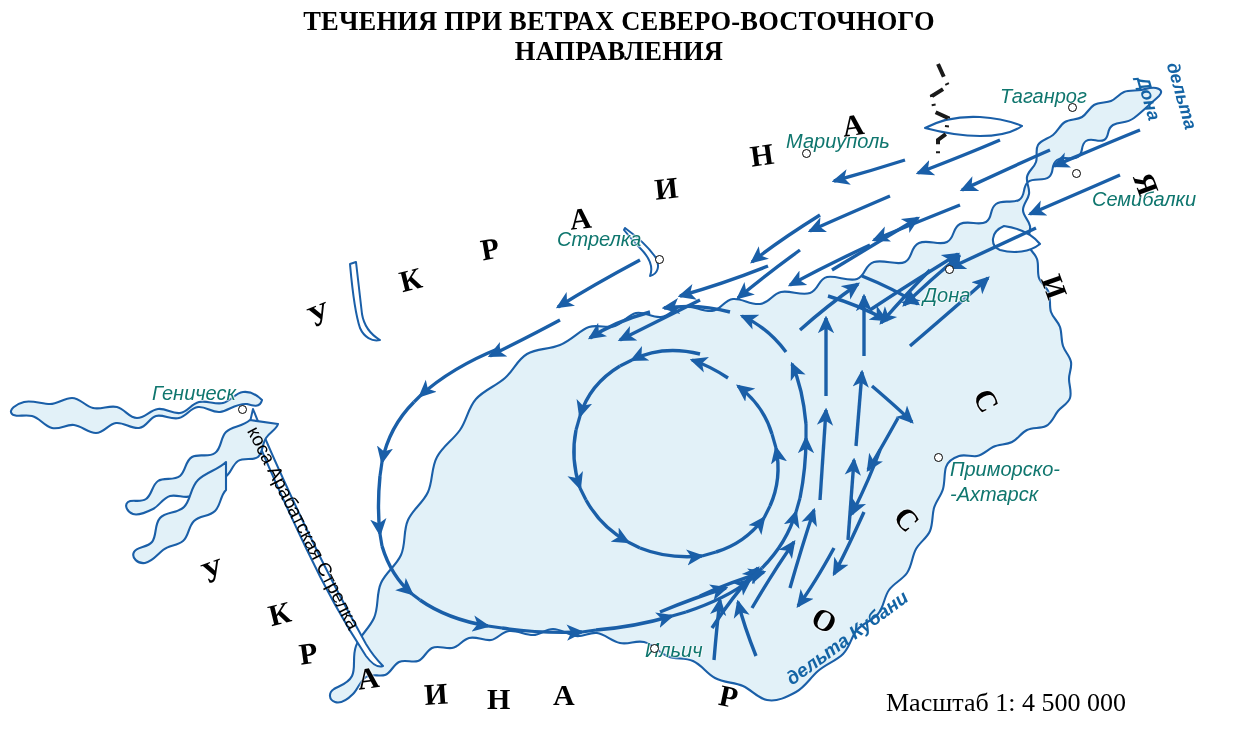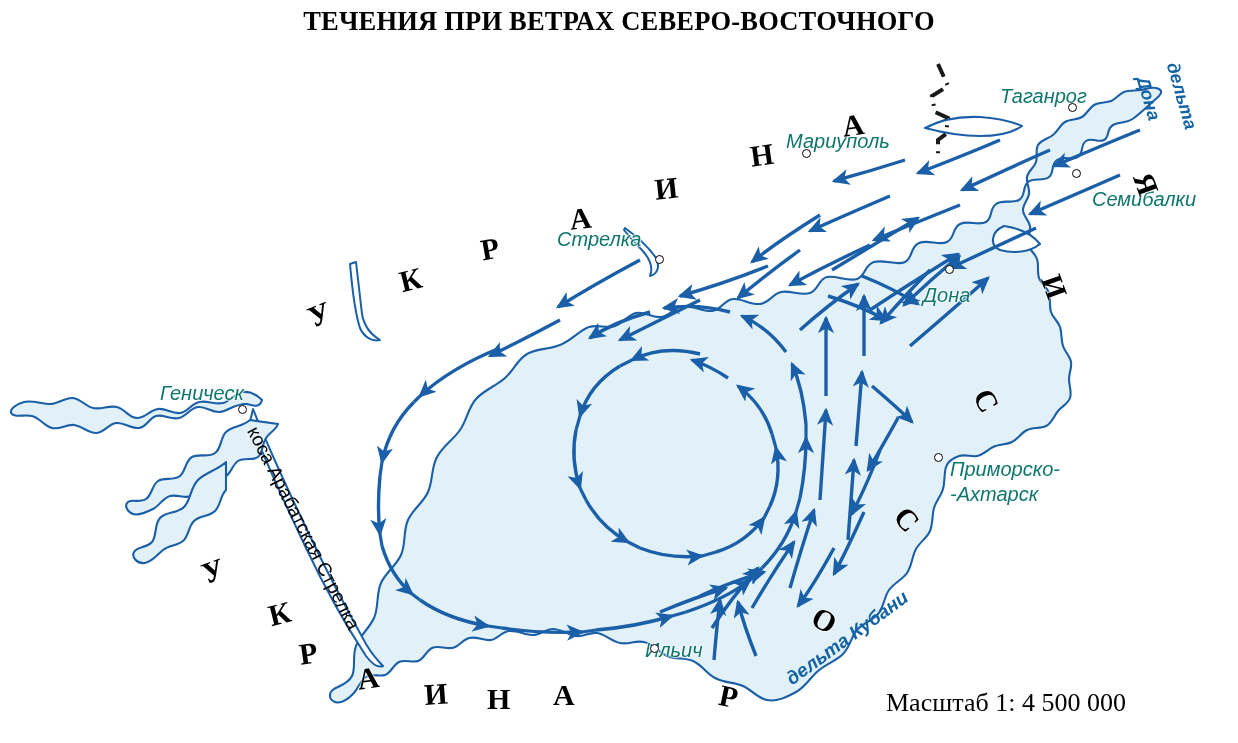--- a/index.html
+++ b/index.html
@@ -56,20 +56,21 @@
     border:1.8px solid #000;background:#fff;box-sizing:border-box;
   }
 </style>
 </head>
 <body>
 
 <div id="map-root">
 
   <div class="title">
     <div>ТЕЧЕНИЯ ПРИ ВЕТРАХ СЕВЕРО-ВОСТОЧНОГО</div>
+    <div>НАПРАВЛЕНИЯ</div>
   </div>
 
   <svg class="layer" viewBox="0 0 1238 743">
     <defs>
       <style>
         .sea   { fill:#e2f1f8; stroke:#1a5fa8; stroke-width:2.1; stroke-linejoin:round; }
         .cur   { fill:none; stroke:#1a5fa8; stroke-width:3.4; stroke-linecap:butt; }
         .curHd { fill:#1a5fa8; }
         .bord  { fill:none; stroke:#1a1a1a; stroke-width:4; stroke-linecap:butt;
                  stroke-dasharray:14 7 2 7; }
@@ -343,21 +344,21 @@
       <div class="lbl city-name" style="left: 1000px; top: 85px;">Таганрог</div>
       <div class="city-dot" style="left: 1067.5px; top: 102.5px;"></div>
       <div class="lbl city-name" style="left: 1092px; top: 188px; text-align: center;">Семибалки</div>
       <div class="city-dot" style="left: 1071.5px; top: 168.5px;"></div>
       <div class="lbl city-name" style="left: 786px; top: 130px;">Мариуполь</div>
       <div class="city-dot" style="left: 801.5px; top: 148.5px;"></div>
       <div class="lbl city-name" style="left: 923px; top: 284px;">Дона</div>
       <div class="city-dot" style="left: 944.5px; top: 264.5px;"></div>
       <div class="lbl city-name" style="left: 557px; top: 228px;">Стрелка</div>
       <div class="city-dot" style="left: 654.5px; top: 254.5px;"></div>
-      <div class="lbl city-name" style="left: 160px; top: 382px; font-style: italic;">Геническ</div>
+      <div class="lbl city-name" style="left: 152px; top: 382px; font-style: italic;">Геническ</div>
       <div class="city-dot" style="left: 237.5px; top: 404.5px;"></div>
       <div class="lbl city-name" style="left: 645px; top: 639px;">Ильич</div>
       <div class="city-dot" style="left: 649.5px; top: 643.5px;"></div>
       <div class="lbl city-name" style="left: 950px; top: 458px;">Приморско-</div>
       <div class="city-dot" style="left: 933.5px; top: 452.5px;"></div>
       <div class="lbl city-name" style="left: 950px; top: 483px;">-Ахтарск</div>
     </div>
   <div id="letters">
       <div class="lbl country-letter" style="left: 303px; top: 303px; transform: rotate(-22deg);">У</div>
       <div class="lbl country-letter" style="left: 396px; top: 266px; transform: rotate(-14deg);">К</div>

